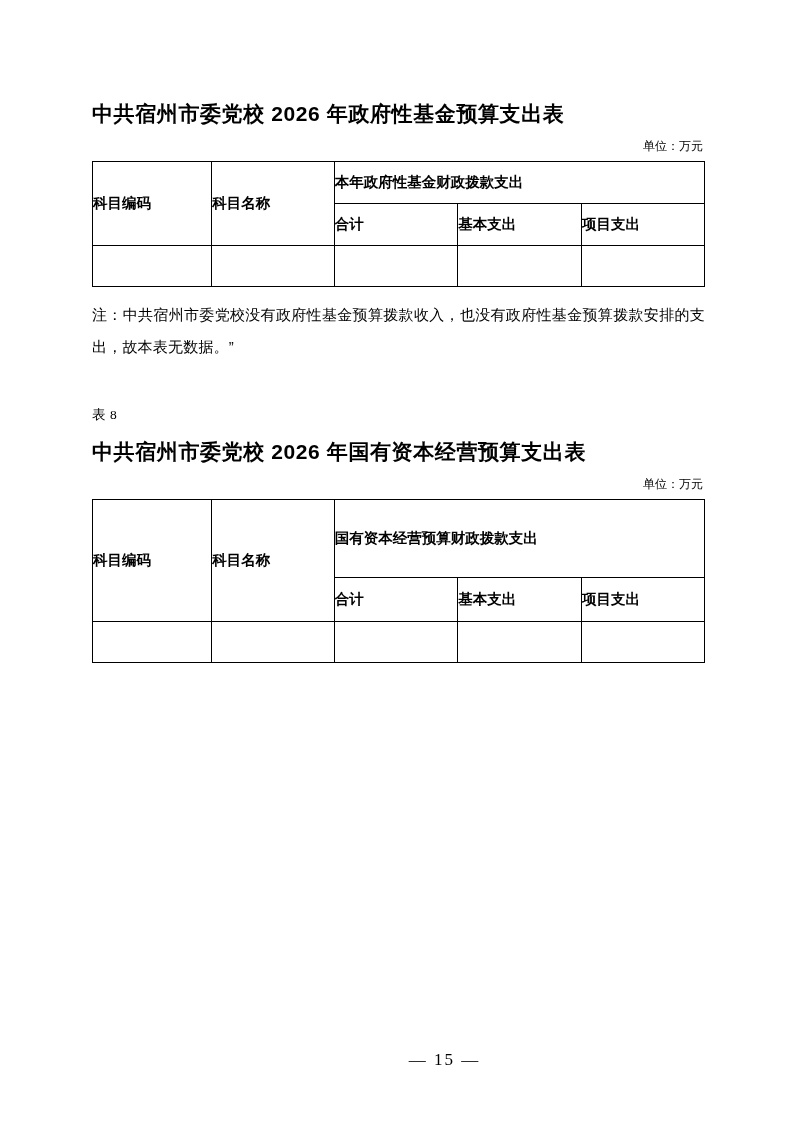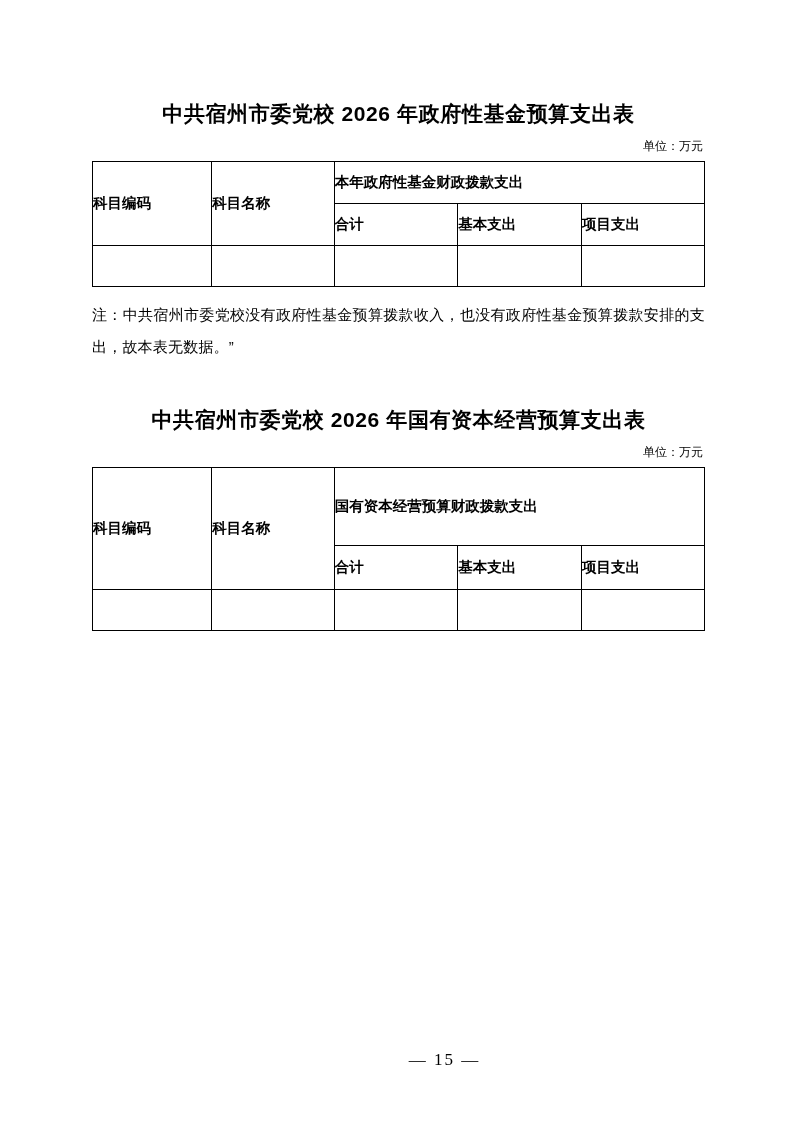--- a/index.html
+++ b/index.html
@@ -26,21 +26,21 @@
   }
   .table-label {
     font-size: 13.5px;
     font-family: "Liberation Serif", serif;
     margin: 0 0 14px 0;
     letter-spacing: 0.5px;
   }
   .doc-title {
     font-size: 21px;
     font-weight: bold;
-    text-align: center;
+    text-align: left;
     font-family: "Liberation Sans", sans-serif;
     margin: 0 0 10px 0;
     letter-spacing: 0.6px;
   }
   .unit-line {
     text-align: right;
     font-size: 12px;
     font-family: "Liberation Sans", sans-serif;
     margin: 0 2px 6px 0;
   }
@@ -129,20 +129,21 @@
           <td class="empty-cell"></td>
           <td class="empty-cell"></td>
           <td class="empty-cell"></td>
         </tr>
       </tbody>
     </table>
     <p class="note">注：中共宿州市委党校没有政府性基金预算拨款收入，也没有政府性基金预算拨款安排的支出，故本表无数据。”</p>
   </div>
 
   <div class="block-2">
+    <p class="table-label">表 8</p>
     <h1 class="doc-title">中共宿州市委党校 2026 年国有资本经营预算支出表</h1>
     <p class="unit-line">单位：万元</p>
     <table class="budget">
       <colgroup>
         <col class="t1-col-a">
           <col class="t1-col-b">
           <col class="t1-col-c">
           <col class="t1-col-d">
           <col class="t1-col-e">
       </colgroup>

